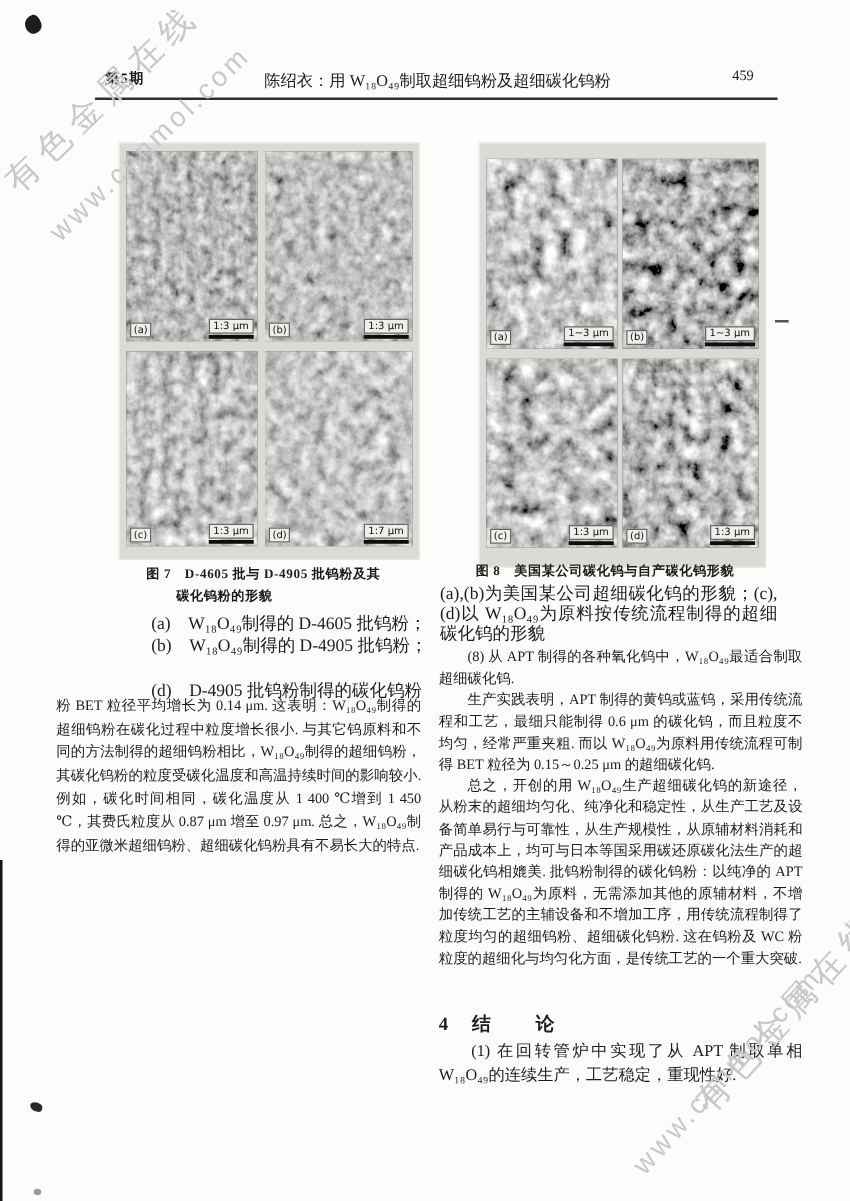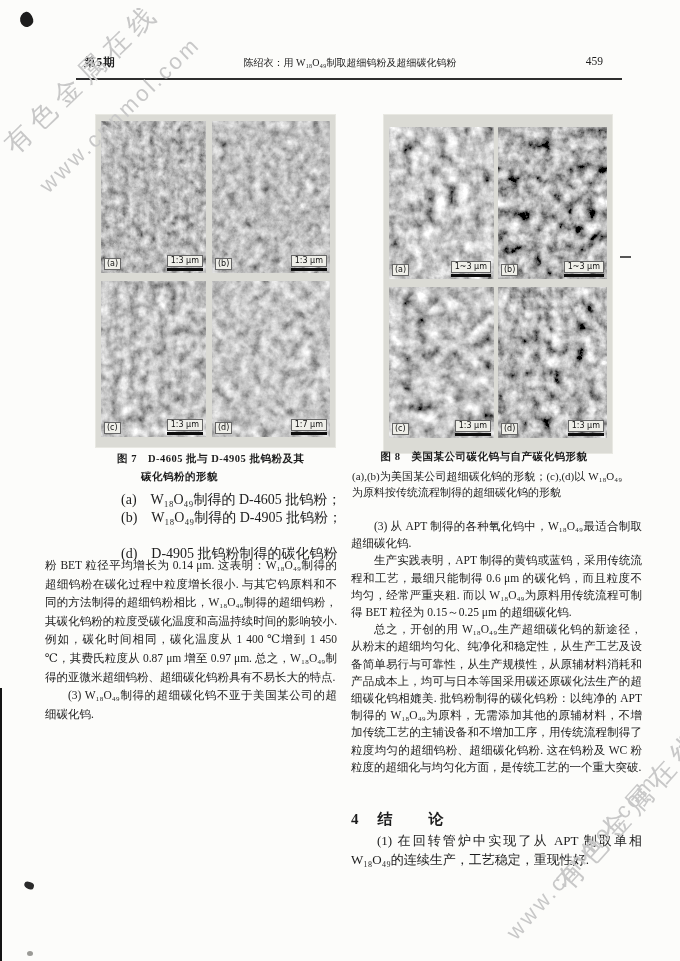--- a/index.html
+++ b/index.html
@@ -4,21 +4,21 @@
 <style>
   html,body{margin:0;padding:0;background:#888;}
   #page{
     position:relative;width:680px;height:961px;margin:0 auto;
     background:#fcfcfa;overflow:hidden;
     font-family:"Liberation Serif","DejaVu Serif",serif;color:#1c1c1c;
   }
   .abs{position:absolute;}
   
   .issue{left:84px;top:55px;font-size:11.5px;font-weight:bold;letter-spacing:1px;}
-  .runtitle{left:140px;top:56px;width:420px;text-align:center;font-size:10px;}
+  .runtitle{left:140px;top:56px;width:420px;text-align:center;font-size:13px;}
   .pageno{left:563px;top:55px;width:40px;text-align:right;font-size:11.5px;}
   .hrule{left:76px;top:78px;width:546px;height:2px;background:#2e2e2e;}
   
   .plate{background:#dbdbd5;box-shadow:0 0 0 1px #e8e8e2 inset;}
   .panel{position:absolute;overflow:hidden;background:#777;}
   .panel svg{display:block;position:absolute;left:0;top:0;}
   .plabel{
     position:absolute;left:3px;bottom:3px;background:#efefe9;color:#111;
     border:1px solid #666;font-size:8px;line-height:10px;padding:0 2px;
     font-family:"DejaVu Sans","Liberation Sans",sans-serif;
@@ -26,21 +26,21 @@
   .pscale{position:absolute;right:3px;bottom:2px;display:flex;flex-direction:column;align-items:stretch;}
   .pscale .stxt{
     font-style:normal;background:#efefe9;color:#111;border:1px solid #666;
     font-size:8px;line-height:10px;padding:0 3px;text-align:center;
     font-family:"DejaVu Sans","Liberation Sans",sans-serif;white-space:nowrap;
   }
   .pscale .sbar{height:3px;background:#0d0d0d;margin-top:1px;}
   
   .cap-b{font-weight:bold;font-size:10.5px;letter-spacing:.5px;white-space:nowrap;}
   .capitem{font-size:14px;line-height:18.5px;white-space:nowrap;}
-  .f8sub{font-size:11px;line-height:16px;text-align:justify;}
+  .f8sub{font-size:14px;line-height:16px;text-align:justify;}
   
   .col{font-size:11.5px;text-align:justify;text-justify:inter-character;}
   .col p{margin:0;padding:0;}
   .col p.ind{text-indent:2em;}
   #leftcol{left:45px;top:556px;width:292px;line-height:18.6px;}
   #rightcol{left:351px;top:518px;width:291px;line-height:17.2px;}
   .sechead{left:351px;top:810px;font-size:15px;font-weight:bold;letter-spacing:2px;}
   #conclusion{left:351px;top:832px;width:291px;font-size:13px;line-height:18.5px;text-align:justify;}
   #conclusion p{margin:0;text-indent:2em;}
   
@@ -247,25 +247,24 @@
   <div class="abs cap-b" style="left:141px;top:470px;">碳化钨粉的形貌</div>
   <div class="abs capitem" style="left:121px;top:491px;">(a)　W₁₈O₄₉制得的 D-4605 批钨粉；</div>
   <div class="abs capitem" style="left:121px;top:509px;font-family:Liberation Serif, serif;">(b)　W₁₈O₄₉制得的 D-4905 批钨粉；</div>
   <div class="abs capitem" style="left:121px;top:545px;">(d)　D-4905 批钨粉制得的碳化钨粉</div>
 
   <div class="abs cap-b" style="left:355px;top:450px;width:258px;text-align:center;">图 8　美国某公司碳化钨与自产碳化钨形貌</div>
   <div class="abs f8sub" style="left:352px;top:468px;width:270px;">(a),(b)为美国某公司超细碳化钨的形貌；(c),(d)以 W₁₈O₄₉为原料按传统流程制得的超细碳化钨的形貌</div>
 
   <div class="abs col" id="leftcol">
     <p>粉 BET 粒径平均增长为 0.14 μm. 这表明：W₁₈O₄₉制得的超细钨粉在碳化过程中粒度增长很小. 与其它钨原料和不同的方法制得的超细钨粉相比，W₁₈O₄₉制得的超细钨粉，其碳化钨粉的粒度受碳化温度和高温持续时间的影响较小. 例如，碳化时间相同，碳化温度从 1 400 ℃增到 1 450 ℃，其费氏粒度从 0.87 μm 增至 0.97 μm. 总之，W₁₈O₄₉制得的亚微米超细钨粉、超细碳化钨粉具有不易长大的特点.</p>
-    <p class="ind">(3) W₁₈O₄₉制得的超细碳化钨不亚于美国某公司的超细碳化钨.</p>
   </div>
 
   <div class="abs col" id="rightcol">
-    <p class="ind">(3) 从 APT 制得的各种氧化钨中，W₁₈O₄₉最适合制取超细碳化钨.</p>
+    <p class="ind">(8) 从 APT 制得的各种氧化钨中，W₁₈O₄₉最适合制取超细碳化钨.</p>
     <p class="ind">生产实践表明，APT 制得的黄钨或蓝钨，采用传统流程和工艺，最细只能制得 0.6 μm 的碳化钨，而且粒度不均匀，经常严重夹粗. 而以 W₁₈O₄₉为原料用传统流程可制得 BET 粒径为 0.15～0.25 μm 的超细碳化钨.</p>
     <p class="ind">总之，开创的用 W₁₈O₄₉生产超细碳化钨的新途径，从粉末的超细均匀化、纯净化和稳定性，从生产工艺及设备简单易行与可靠性，从生产规模性，从原辅材料消耗和产品成本上，均可与日本等国采用碳还原碳化法生产的超细碳化钨相媲美. 批钨粉制得的碳化钨粉：以纯净的 APT 制得的 W₁₈O₄₉为原料，无需添加其他的原辅材料，不增加传统工艺的主辅设备和不增加工序，用传统流程制得了粒度均匀的超细钨粉、超细碳化钨粉. 这在钨粉及 WC 粉粒度的超细化与均匀化方面，是传统工艺的一个重大突破.</p>
   </div>
 
   <div class="abs sechead">4　结　　论</div>
   <div class="abs" id="conclusion">
     <p>(1) 在回转管炉中实现了从 APT 制取单相 W₁₈O₄₉的连续生产，工艺稳定，重现性好.</p>
   </div>
 
 </div>

